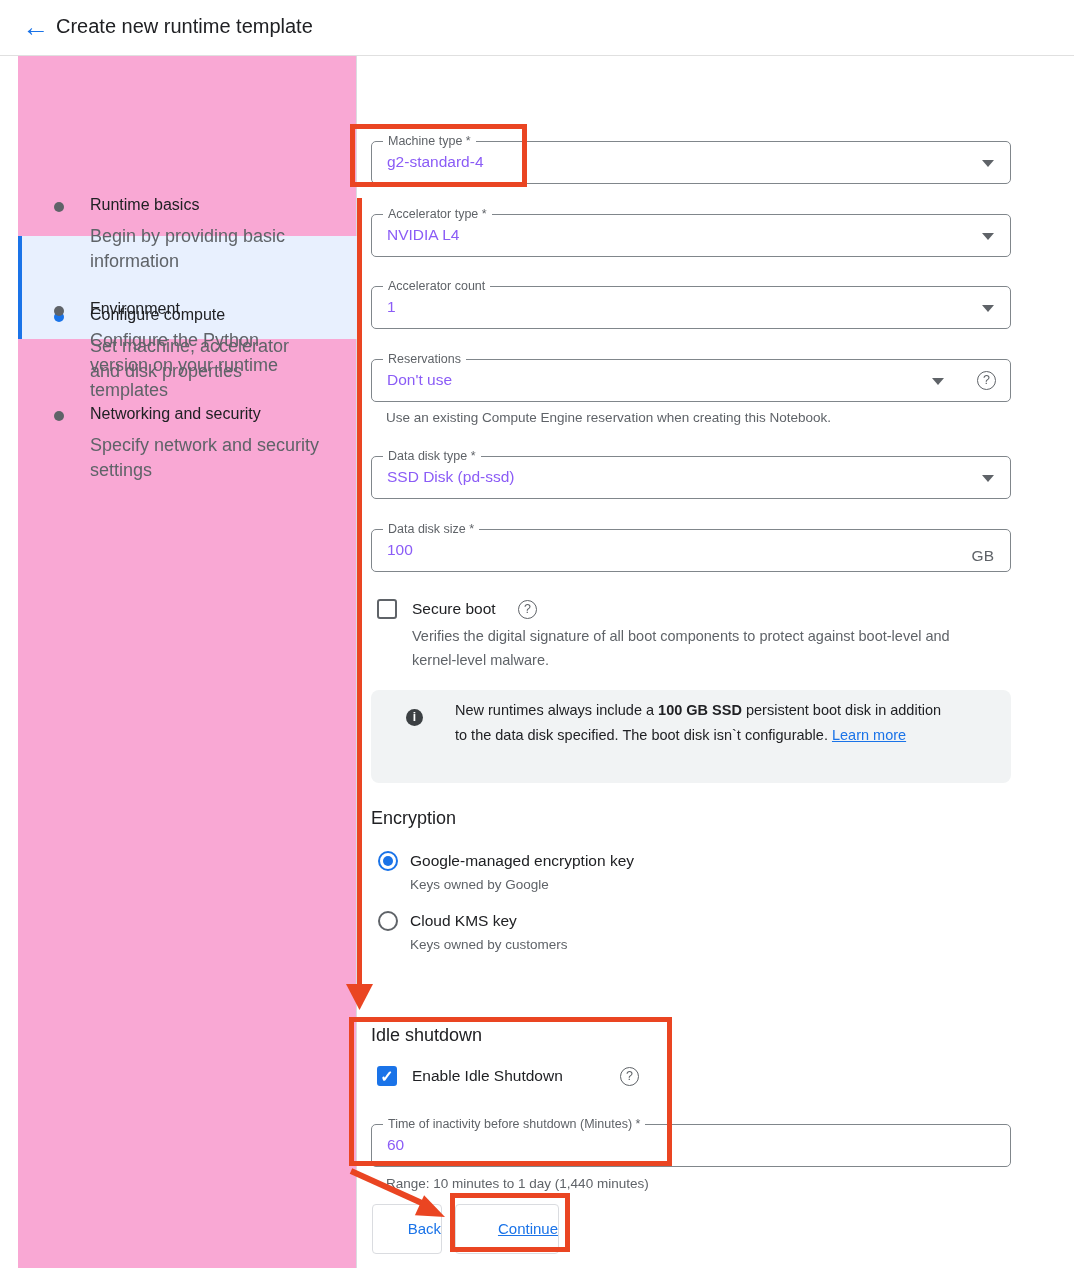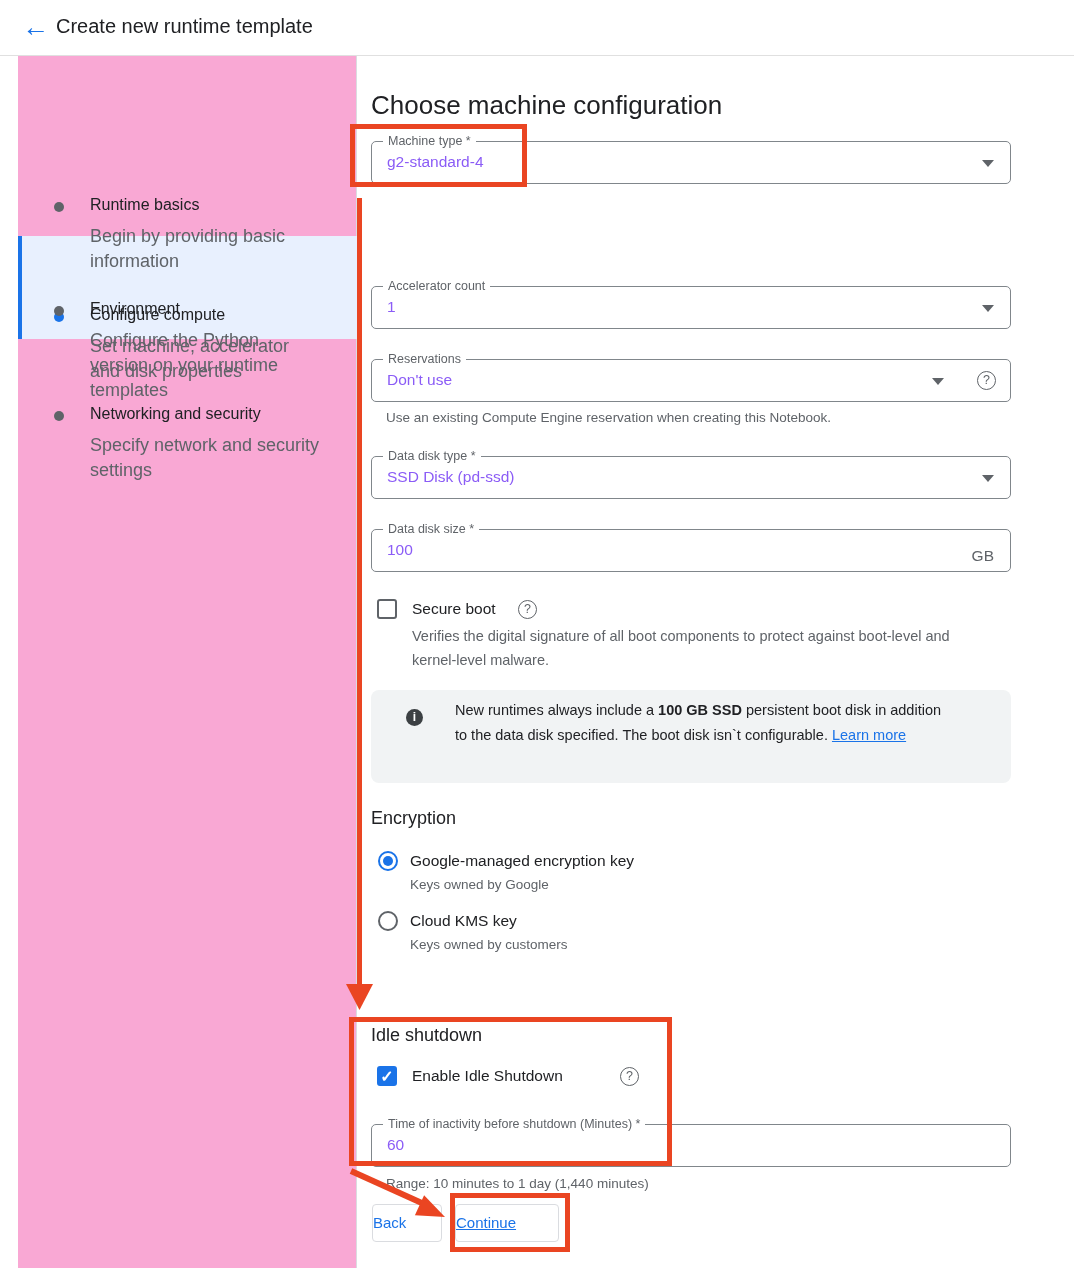--- a/index.html
+++ b/index.html
@@ -66,22 +66,22 @@
   .section-heading { position:absolute; left:371px; font-size:18px; font-weight:500; color:#202124; }
 
   .radio { position:absolute; left:378px; width:20px; height:20px; border:2px solid #5f6368;
     border-radius:50%; cursor:pointer; background:#fff; }
   .radio.selected { border-color:#1a73e8; }
   .radio.selected .radio-dot { position:absolute; left:3px; top:3px; width:10px; height:10px;
     border-radius:50%; background:#1a73e8; }
   .radio-label { position:absolute; left:410px; font-size:15.5px; color:#202124; }
   .radio-sub { position:absolute; left:410px; font-size:13.5px; color:#5f6368; }
 
-  .btn { position:absolute; height:38px; border:1px solid #dadce0; border-radius:4px;
-    background:#fff; color:#1a73e8; font-size:15px; font-weight:500; text-align:left;
+  .btn { position:absolute; height:50px; border:1px solid #dadce0; border-radius:4px;
+    background:#fff; color:#1a73e8; font-size:15px; font-weight:500; text-align:right;
     line-height:36px; cursor:pointer; font-family:"Liberation Sans",sans-serif; }
 
   
   .ann-box { position:absolute; border:5px solid #ea4522; pointer-events:none; z-index:10; }
   .ann-svg { position:absolute; left:0; top:0; width:1074px; height:1268px;
     pointer-events:none; z-index:10; }
 </style>
 </head>
 <body>
 
@@ -115,28 +115,32 @@
       <span class="step-desc">Configure the Python version on your runtime templates</span>
     </div>
 
     <div class="step" style="top:349px;">
       <span class="step-bullet" style="top:6px;"></span>
       <span class="step-title">Networking and security</span>
       <span class="step-desc">Specify network and security settings</span>
     </div>
   </div>
 
-  <div class="main-title">Choose machine configuration</div>
 
   <div class="field" style="top:141px;">
     <span class="field-label">Machine type *</span>
     <span class="field-value">g2-standard-4</span>
     <span class="dd-arrow"></span>
   </div>
 
+  <div class="field" style="top:214px;">
+    <span class="field-label">Accelerator type *</span>
+    <span class="field-value">NVIDIA L4</span>
+    <span class="dd-arrow"></span>
+  </div>
 
   <div class="field" style="top:286px;">
     <span class="field-label">Accelerator count</span>
     <span class="field-value">1</span>
     <span class="dd-arrow"></span>
   </div>
 
   <div class="field" style="top:359px;">
     <span class="field-label">Reservations</span>
     <span class="field-value">Don't use</span>

